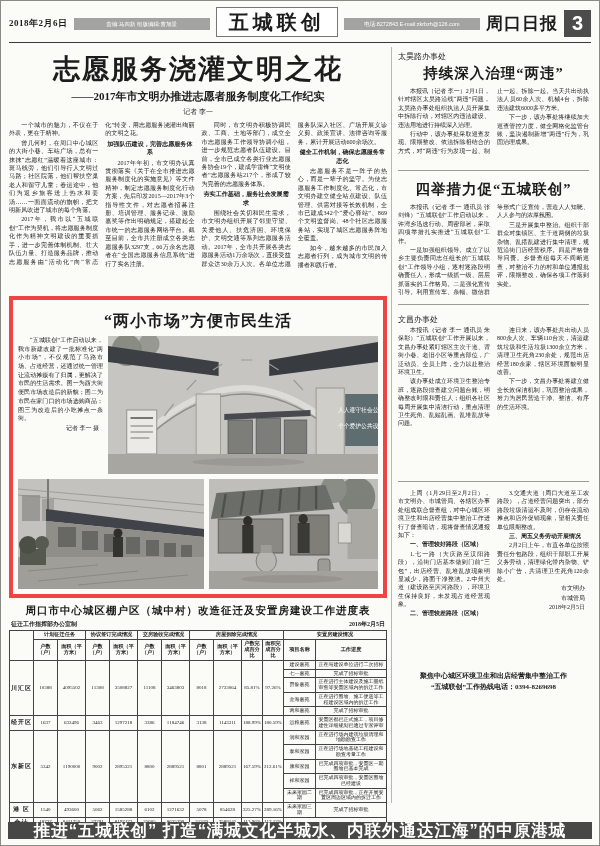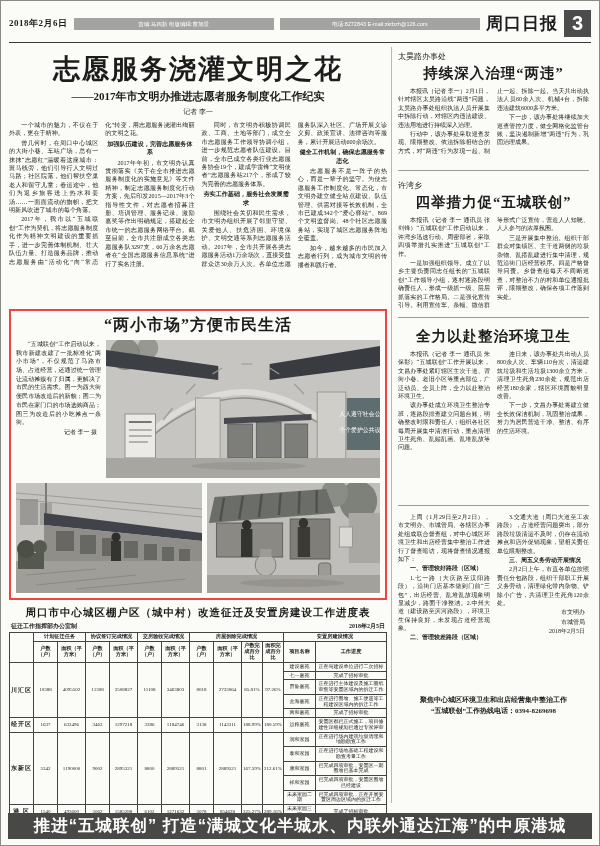--- a/index.html
+++ b/index.html
@@ -26,21 +26,21 @@
   .lead h1{font-size:27px;font-weight:bold;text-align:center;margin:4px 0 2px;letter-spacing:2px;}
   .lead .sub{font-size:11px;font-weight:bold;text-align:center;margin:2px 0;}
   .lead .byline{font-size:7px;text-align:center;margin:3px 0 4px;color:#333;}
   .lead .cols{column-count:4;column-gap:7px;height:170px;overflow:hidden;font-size:6.1px;line-height:1.38;text-align:justify;}
   
   .blk-p{margin:0 0 1px;text-indent:2em;}
   .blk-h{margin:2px 0;font-weight:bold;text-align:center;text-indent:0;}
   .blk-b{margin:1px 0;font-weight:bold;text-indent:2em;}
   .blk-sig{margin:1px 0;text-align:right;text-indent:0;padding-right:4px;}
   
-  .feature{border:2px solid #ef4444;margin-top:18px;padding:2px 5px 5px;}
+  .feature{border:4px solid #ef4444;margin-top:5px;padding:9px 5px 5px;}
   .feature h2{font-size:16px;font-weight:bold;text-align:center;margin:2px 0 4px;letter-spacing:1px;}
   .f-top{display:flex;gap:5px;}
   .f-text{width:85px;font-size:6px;line-height:1.45;text-align:justify;overflow:hidden;height:138px;}
   .photo{background:#c2c1bd;display:block;}
   .photo1{flex:1;height:138px;}
   .f-bottom{display:flex;gap:5px;margin-top:5px;}
   .photo2{width:186px;height:110px;}
   .photo3{flex:1;height:110px;}
   
   .tbl-sec{margin-top:6px;}
@@ -55,35 +55,36 @@
   .r-art{padding:2px 2px 0;}
   .kicker{font-size:8px;margin:2px 0 1px;color:#222;}
   .r-head{font-size:14.5px;font-weight:bold;text-align:center;margin:2px 0 4px;letter-spacing:1px;}
   .r-head.two{font-size:11.5px;line-height:1.3;letter-spacing:0;}
   .r-body{column-count:2;column-gap:7px;font-size:6px;line-height:1.4;text-align:justify;overflow:hidden;}
   .r-body.h80{height:78px;} .r-body.h96{height:96px;} .r-body.h150{height:150px;} .r-body.h176{height:172px;}
   .sep{border-top:1px solid #9d9b97;margin:5px 2px;}
   .hotline{margin-top:8px;padding:2px;text-align:center;font-weight:bold;font-size:7px;line-height:1.5;}
   
   .banner{
-    position:absolute;left:7px;right:7px;bottom:6px;height:26px;background:#484846;
+    position:absolute;left:7px;right:7px;bottom:6px;height:17px;background:#484846;
     color:#fff;display:flex;align-items:center;justify-content:center;
     font-size:16.5px;font-weight:bold;letter-spacing:1px;white-space:nowrap;
     font-family:"Liberation Sans","DejaVu Sans",sans-serif;
   }
   svg text{font-family:"Liberation Sans","DejaVu Sans",sans-serif;}
 </style>
 </head>
 <body>
 
 <div class="paper">
 
   <div class="hdr">
     <span class="hdr-date">2018年2月6日</span>
     <span class="hdr-bar">责编:马四新  组版编辑:曹旭景</span>
+    <span class="hdr-section">五城联创</span>
     <span class="hdr-bar">电话:8272843    E-mail:zkrbzh@126.com</span>
     <span class="hdr-masthead">周口日报</span>
     <span class="hdr-pagenum">3</span>
   </div>
 
   <div class="main">
 
     <div class="col-left">
 
       <article class="lead">
@@ -360,33 +361,32 @@
         <div class="r-body h80">
             <p class="blk-p">本报讯（记者 李一）2月1日，针对辖区太昊路沿线“两违”问题，太昊路办事处组织执法人员开展集中拆除行动，对辖区内违法建设、违法用地进行持续深入治理。</p>
             <p class="blk-p">行动中，该办事处采取巡查发现、限期整改、依法拆除相结合的方式，对“两违”行为发现一起、制止一起、拆除一起。当天共出动执法人员60余人次、机械4台，拆除违法建筑6000多平方米。</p>
             <p class="blk-p">下一步，该办事处将继续加大巡查管控力度，健全网格化监管台账，坚决遏制新增“两违”行为，巩固治理成果。</p>
           </div>
       </article>
 
       <div class="sep"></div>
 
       <article class="r-art">
-        <div class="kicker">许湾乡</div>
         <h3 class="r-head">四举措力促“五城联创”</h3>
         <div class="r-body h96">
             <p class="blk-p">本报讯（记者 李一 通讯员 张剑锋）“五城联创”工作启动以来，许湾乡迅速行动、周密部署，采取四项举措扎实推进“五城联创”工作。</p>
             <p class="blk-p">一是加强组织领导。成立了以乡主要负责同志任组长的“五城联创”工作领导小组，逐村逐路段明确责任人，形成一级抓一级、层层抓落实的工作格局。二是强化宣传引导。利用宣传车、条幅、微信群等形式广泛宣传，营造人人知晓、人人参与的浓厚氛围。</p>
             <p class="blk-p">三是开展集中整治。组织干部群众对集镇区、主干道两侧的垃圾杂物、乱搭乱建进行集中清理，规范沿街门店经营秩序。四是严格督导问责。乡督查组每天不间断巡查，对整治不力的村和单位通报批评，限期整改，确保各项工作落到实处。</p>
           </div>
       </article>
 
       <div class="sep"></div>
 
       <article class="r-art">
-        <h3 class="r-head">全力以赴整治环境卫生</h3>
+        <div class="kicker">文昌办事处</div>
         <div class="r-body h150">
             <p class="blk-p">本报讯（记者 李一 通讯员 朱保彰）“五城联创”工作开展以来，文昌办事处紧盯辖区主次干道、背街小巷、老旧小区等重点部位，广泛动员、全员上阵，全力以赴整治环境卫生。</p>
             <p class="blk-p">该办事处成立环境卫生整治专班，逐路段排查建立问题台账，明确整改时限和责任人；组织各社区每周开展集中清洁行动，重点清理卫生死角、乱贴乱画、乱堆乱放等问题。</p>
             <p class="blk-p">连日来，该办事处共出动人员800余人次、车辆110台次，清运建筑垃圾和生活垃圾1300余立方米，清理卫生死角230余处，规范出店经营180余家，辖区环境面貌明显改善。</p>
             <p class="blk-p">下一步，文昌办事处将建立健全长效保洁机制，巩固整治成果，努力为居民营造干净、整洁、有序的生活环境。</p>
           </div>
       </article>
 
       <div class="sep"></div>
 

